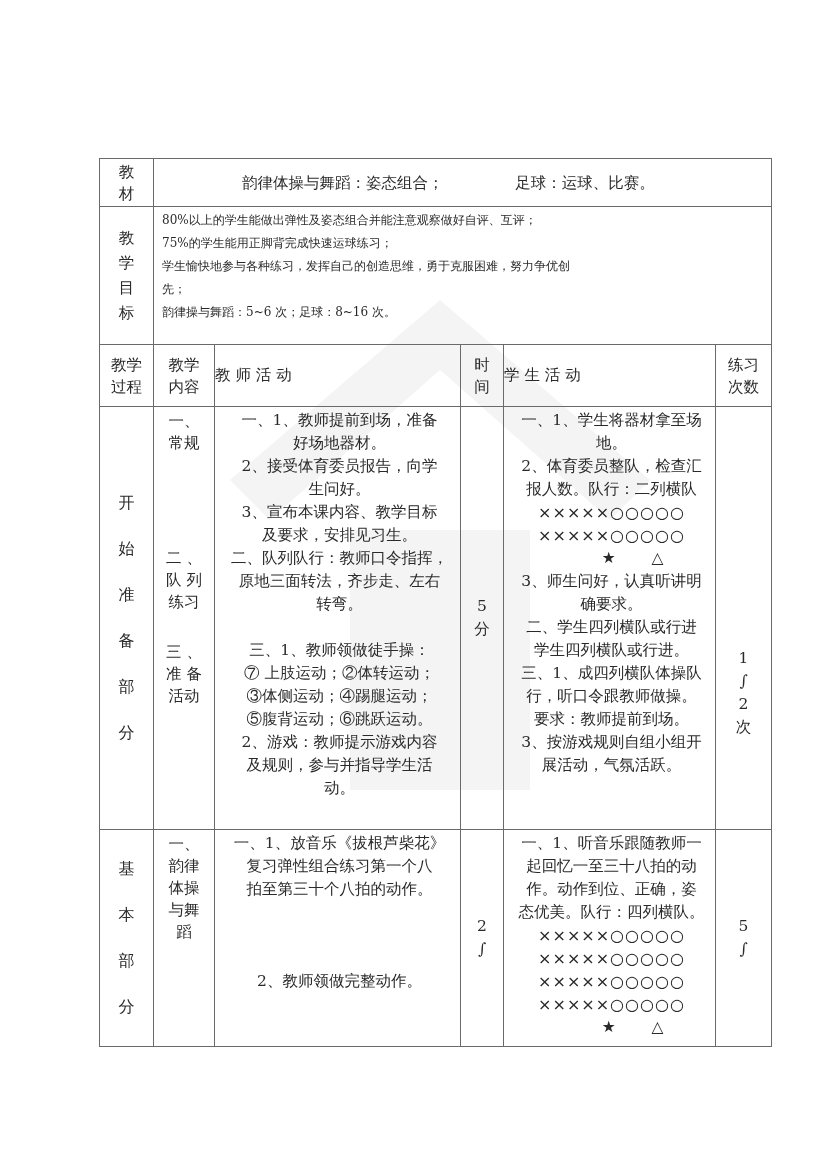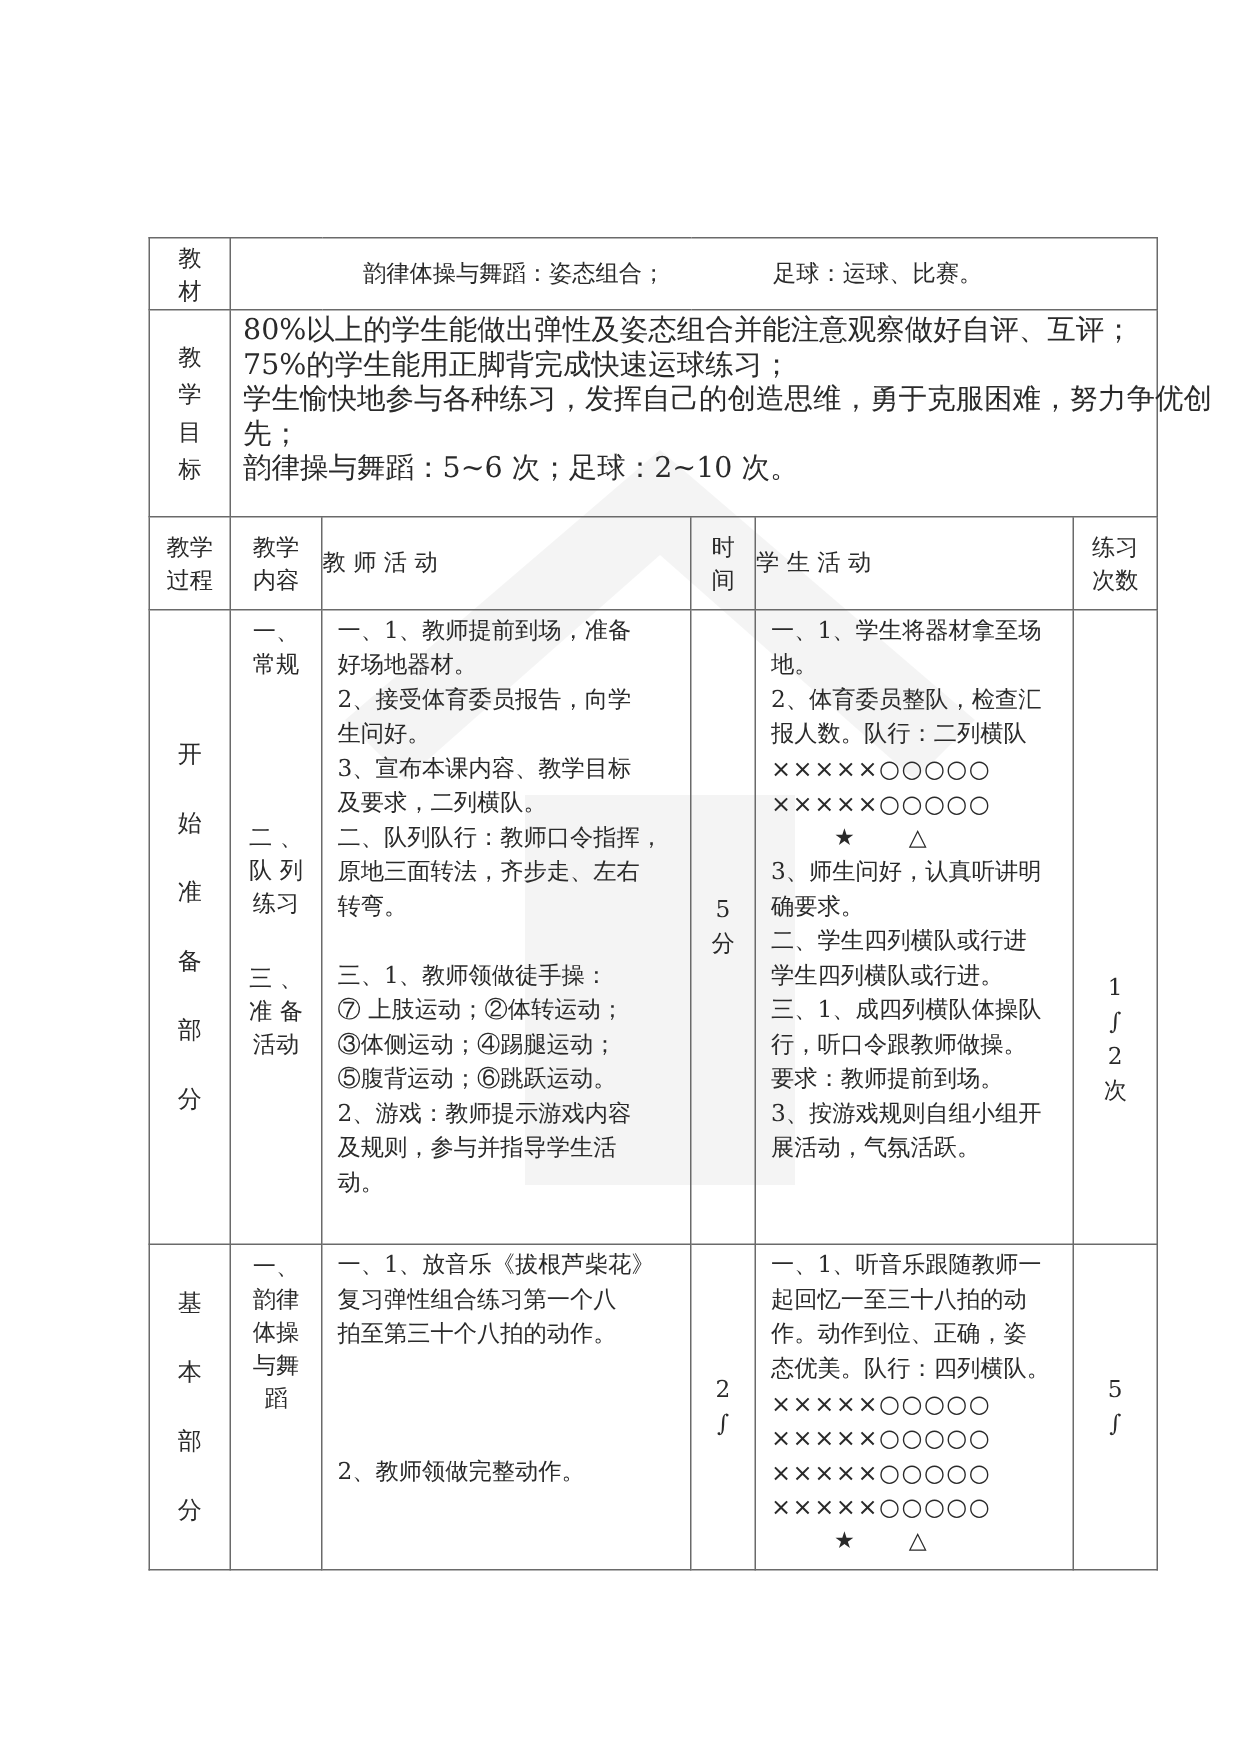--- a/index.html
+++ b/index.html
@@ -7,21 +7,21 @@
          font-family: "DejaVu Serif", "Liberation Serif", serif; color: #2a2a2a; }
   .watermark { position: absolute; left: 230px; top: 300px; width: 420px; height: 520px;
                opacity: 0.06; pointer-events: none; }
   table.plan { position: absolute; left: 99px; top: 158px; border-collapse: collapse;
                table-layout: fixed; width: 672px; }
   table.plan td { border: 1.3px solid #6a6a6a; padding: 0; vertical-align: top;
                   font-size: 15.5px; line-height: 23px; }
   .center { }
   .vcenter { vertical-align: middle !important; }
   .label-stack { display: block; text-align: center; line-height: 22px; }
-  .cell-text { padding: 2px 6px 2px 10px; }
+  .cell-text { padding: 2px 6px 2px 10px; text-align: center; }
   .line { display: block; white-space: nowrap; }
   .sym { letter-spacing: 1px; font-family: "DejaVu Sans", sans-serif; font-size: 16px; }
   .sym-row { display: block; white-space: nowrap; }
   .mark-row { display: block; padding-left: 42px; font-family: "DejaVu Sans", sans-serif; }
   .phase-col { text-align: center; vertical-align: middle !important; }
   .phase-col span { display: block; line-height: 46px; font-size: 16px; }
   .content-col span { display: block; text-align: center; line-height: 22px; }
   .num-col span { display: block; text-align: center; line-height: 23px; }
 </style>
 </head>
@@ -58,26 +58,26 @@
   </tr>
 
   <tr style="height:138px">
     <td class="vcenter">
       <span class="label-stack" style="line-height:25px">教</span>
       <span class="label-stack" style="line-height:25px">学</span>
       <span class="label-stack" style="line-height:25px">目</span>
       <span class="label-stack" style="line-height:25px">标</span>
     </td>
     <td colspan="5">
-      <div style="padding:2px 4px 0 8px; font-size:19px; line-height:23px;">
+      <div style="padding:2px 4px 0 8px; font-size:12px; line-height:23px;">
         <span class="line">80%以上的学生能做出弹性及姿态组合并能注意观察做好自评、互评；</span>
         <span class="line">75%的学生能用正脚背完成快速运球练习；</span>
         <span class="line">学生愉快地参与各种练习，发挥自己的创造思维，勇于克服困难，努力争优创</span>
         <span class="line">先；</span>
-        <span class="line">韵律操与舞蹈：5~6 次；足球：2~10 次。</span>
+        <span class="line">韵律操与舞蹈：5~6 次；足球：8~16 次。</span>
       </div>
     </td>
   </tr>
 
   <tr style="height:62px">
     <td class="vcenter">
       <span class="label-stack">教学</span>
       <span class="label-stack">过程</span>
     </td>
     <td class="vcenter">
@@ -125,21 +125,21 @@
         <span>活动</span>
       </div>
     </td>
     <td>
       <div class="cell-text">
         <span class="line">一、1、教师提前到场，准备</span>
         <span class="line">好场地器材。</span>
         <span class="line">2、接受体育委员报告，向学</span>
         <span class="line">生问好。</span>
         <span class="line">3、宣布本课内容、教学目标</span>
-        <span class="line">及要求，二列横队。</span>
+        <span class="line">及要求，安排见习生。</span>
         <span class="line">二、队列队行：教师口令指挥，</span>
         <span class="line">原地三面转法，齐步走、左右</span>
         <span class="line">转弯。</span>
         <span class="line" style="height:23px"></span>
         <span class="line">三、1、教师领做徒手操：</span>
         <span class="line">⑦ 上肢运动；②体转运动；</span>
         <span class="line">③体侧运动；④踢腿运动；</span>
         <span class="line">⑤腹背运动；⑥跳跃运动。</span>
         <span class="line">2、游戏：教师提示游戏内容</span>
         <span class="line">及规则，参与并指导学生活</span>

